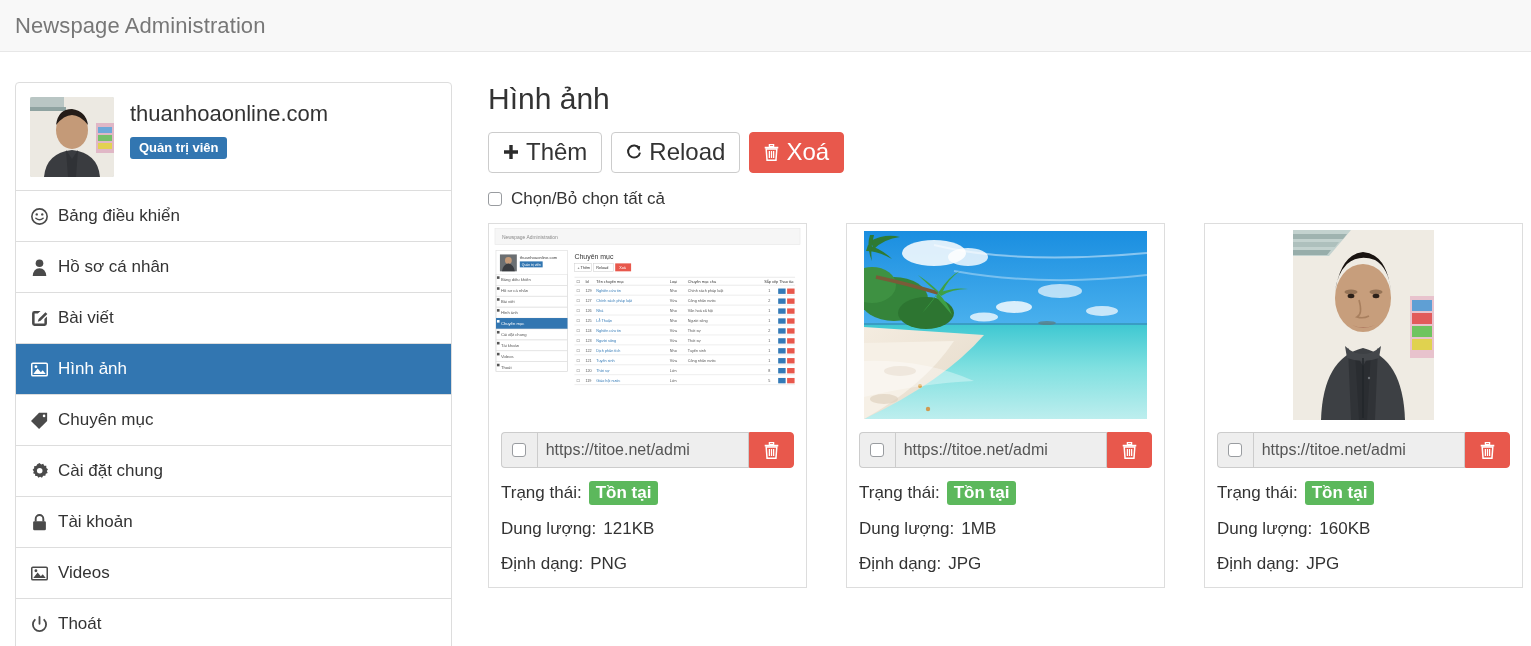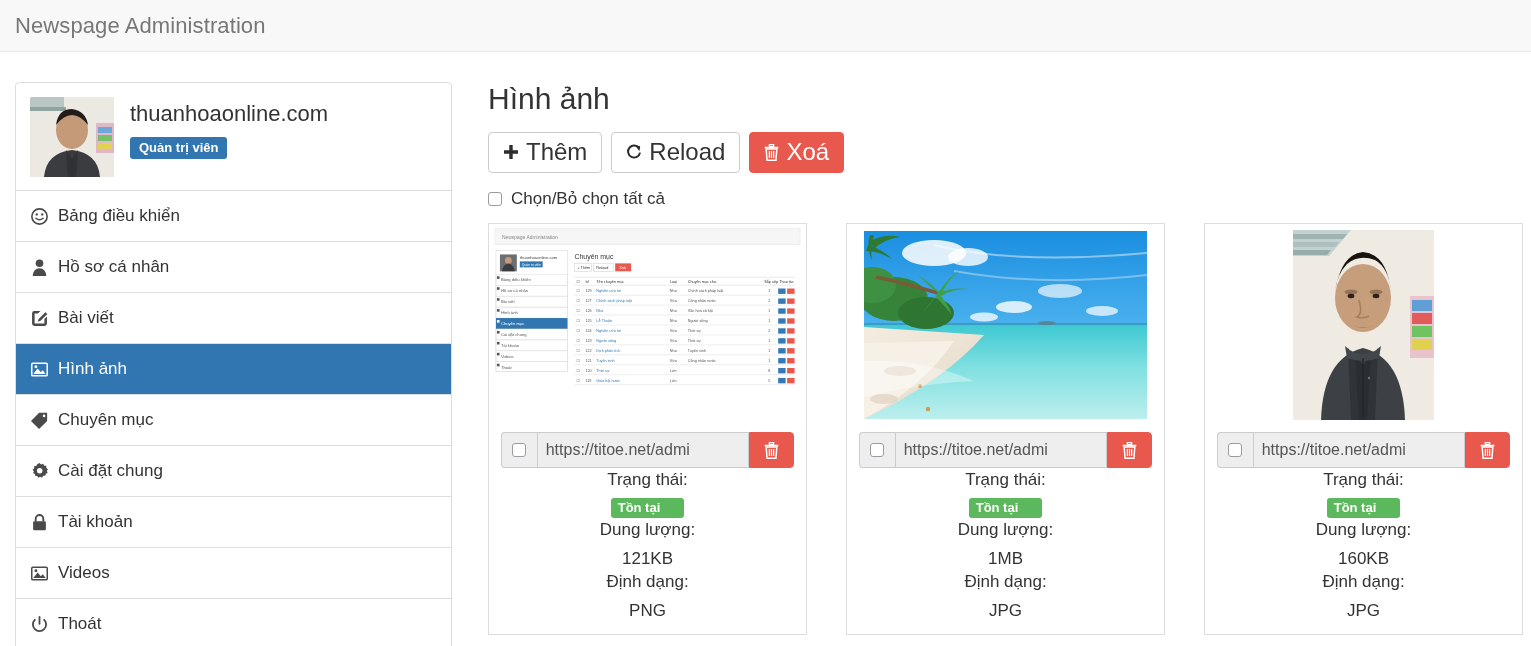--- a/index.html
+++ b/index.html
@@ -214,34 +214,33 @@
     display: flex;
     align-items: center;
     justify-content: center;
     cursor: pointer;
   }
 
   .meta-row {
     font-size: 17px;
     color: #333;
     padding: 0 12px;
-    margin-top: 1px;
+    margin-top: 13px;
     display: flex;
     align-items: center;
     gap: 7px;
     line-height: 22px;
-    flex-direction: column;
   }
   .badge-ok {
     display: inline-block;
     background: #5cb85c;
     color: #fff;
-    font-size: 13px;
+    font-size: 17px;
     font-weight: bold;
-    padding: 3px 24px 4px 7px;
+    padding: 3px 7px 4px 7px;
     border-radius: 3px;
     line-height: 1;
     text-align: right;
   }
 
   
   .mini { width: 319px; height: 198px; background:#fff; }
 </style>
 </head>
 <body>

